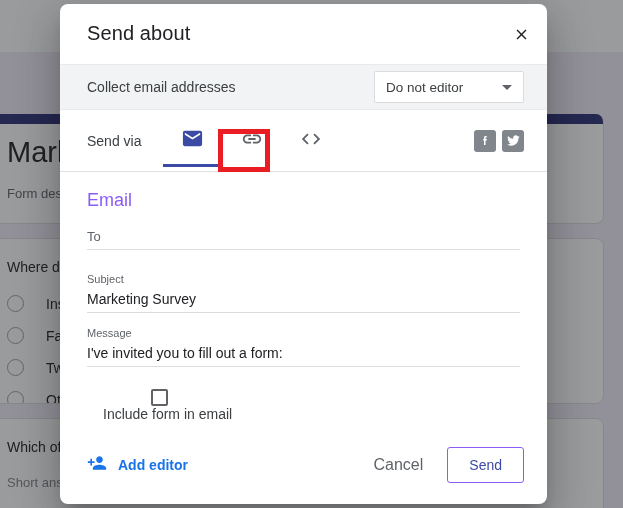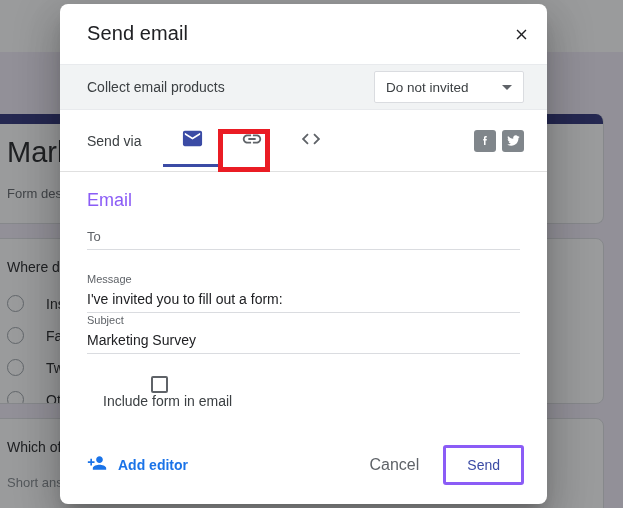--- a/index.html
+++ b/index.html
@@ -378,21 +378,21 @@
     background: transparent;
     border: none;
     padding: 8px 10px;
     cursor: pointer;
     font-family: "Liberation Sans", sans-serif;
   }
   #send-button {
     font-size: 14px;
     color: #3b4ba5;
     background: #ffffff;
-    border: 3px solid #8b5cf6;
+    border: 1px solid #8b5cf6;
     border-radius: 3px;
     padding: 9px 21px;
     cursor: pointer;
     font-family: "Liberation Sans", sans-serif;
   }
 </style>
 </head>
 <body>
 
 <div id="bg-layer">
@@ -431,32 +431,32 @@
     </div>
 
   </div>
 </div>
 
 <div id="scrim"></div>
 
 <div id="dialog">
 
   <div id="dialog-header">
-    <div id="dialog-title">Send email</div>
+    <div id="dialog-title">Send about</div>
     <div id="close-button">
       <svg width="17" height="17" viewBox="0 0 24 24" aria-hidden="true">
         <path d="M19 6.41 17.59 5 12 10.59 6.41 5 5 6.41 10.59 12 5 17.59 6.41 19 12 13.41 17.59 19 19 17.59 13.41 12z" fill="#202124"></path>
       </svg>
     </div>
   </div>
 
   <div id="collect-band">
-    <span id="collect-label">Collect email products</span>
+    <span id="collect-label">Collect email addresses</span>
     <div id="collect-select">
-      <span id="collect-select-value">Do not invited</span>
+      <span id="collect-select-value">Do not editor</span>
       <span class="caret"></span>
     </div>
   </div>
 
   <div id="tab-strip">
     <span id="send-via-label">Send via</span>
 
     <div class="tab active">
       <span>
         <svg width="23" height="23" viewBox="0 0 24 24" aria-hidden="true">
@@ -497,28 +497,28 @@
 
   <div id="link-tab-highlight"></div>
 
   <div id="dialog-body">
     <h3 id="email-heading">Email</h3>
 
     <div class="field" id="to-field-wrap">
       <input class="field-underline" id="to-field" type="text" placeholder="To" style="">
     </div>
 
+    <div class="field">
+      <label class="field-label">Subject</label>
+      <input class="field-underline" type="text" placeholder="Subject" value="Marketing Survey" style="">
+    </div>
+
     <div class="field" id="message-field-wrap">
       <label class="field-label">Message</label>
       <input class="field-underline" type="text" placeholder="Message" value="I've invited you to fill out a form:" style="">
-    </div>
-
-    <div class="field">
-      <label class="field-label">Subject</label>
-      <input class="field-underline" type="text" placeholder="Subject" value="Marketing Survey" style="">
     </div>
 
     <div id="include-row">
       <span id="include-checkbox"></span>
       <span id="include-label">Include form in email</span>
     </div>
   </div>
 
   <div id="dialog-footer">
     <div id="add-editor">

